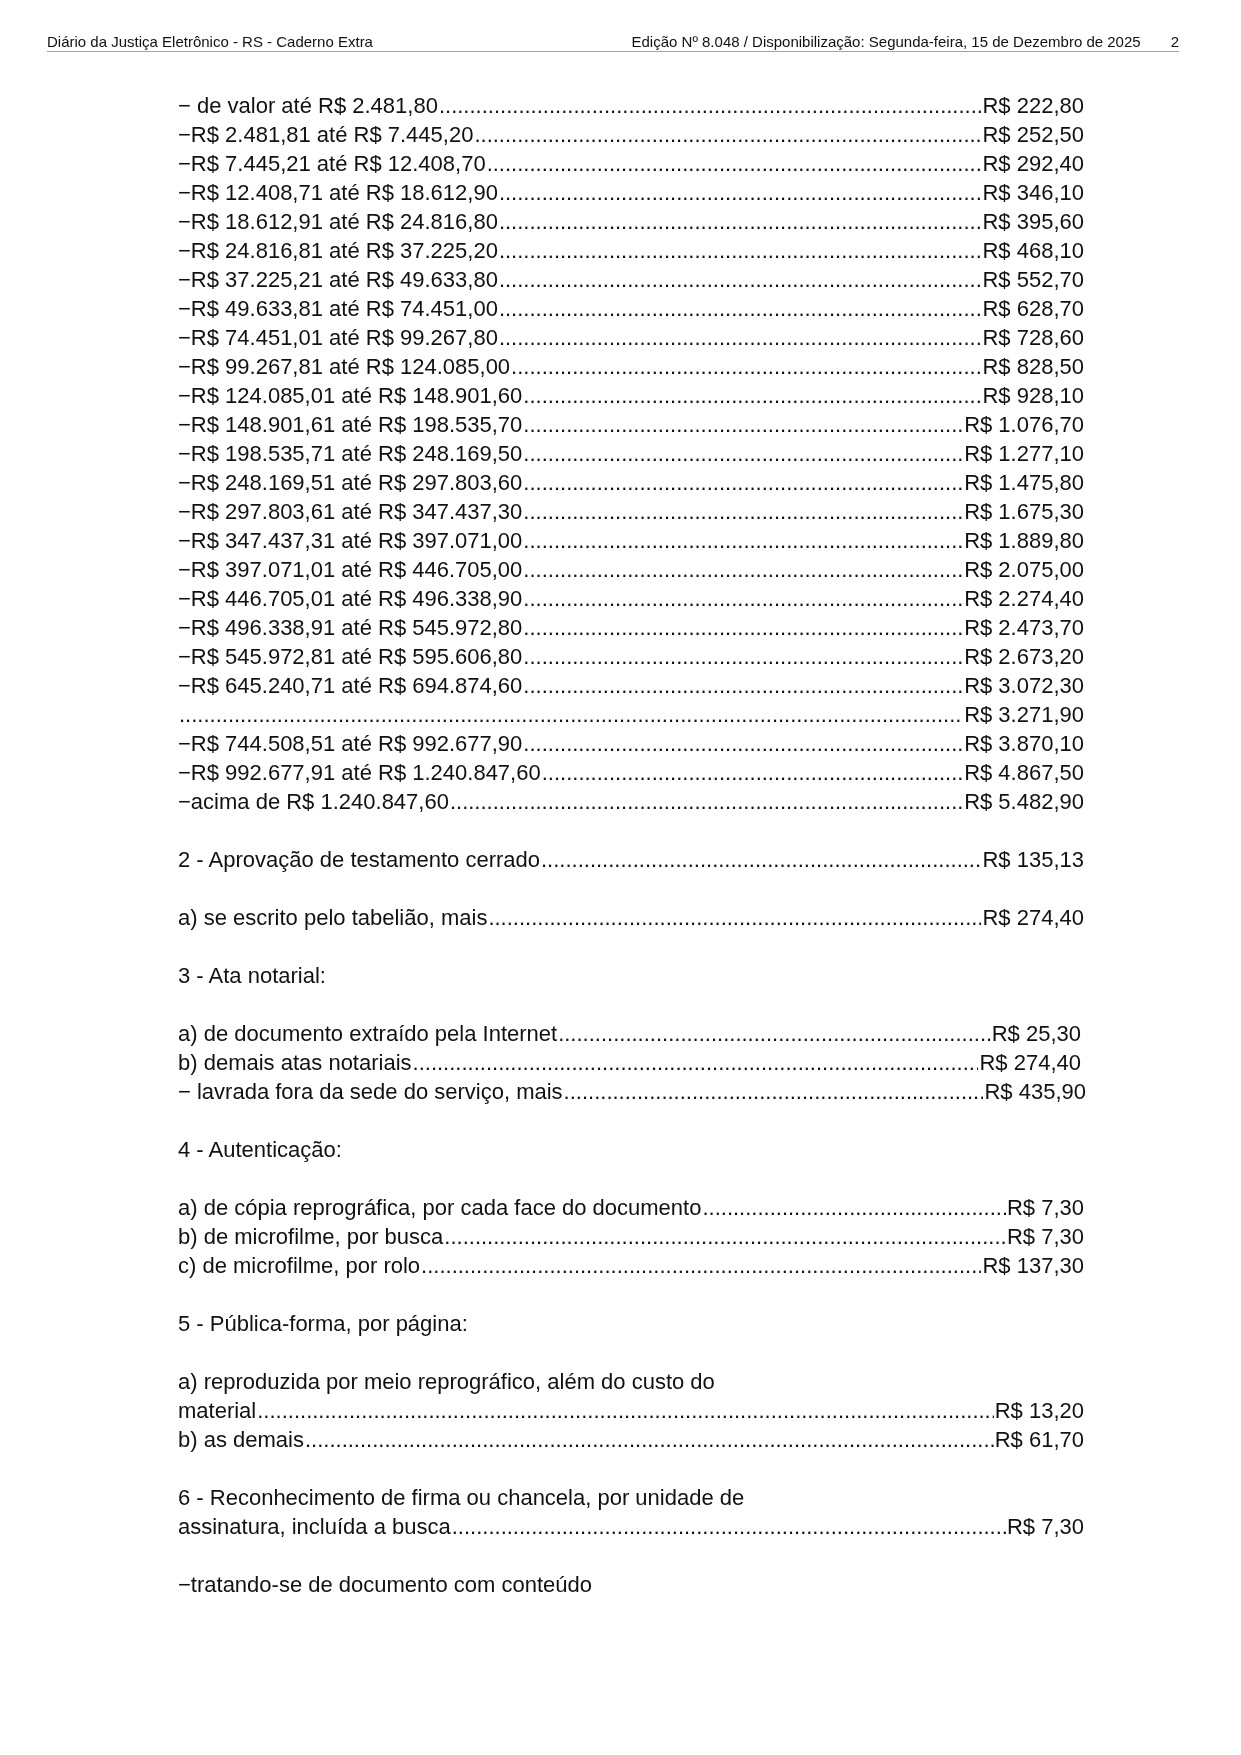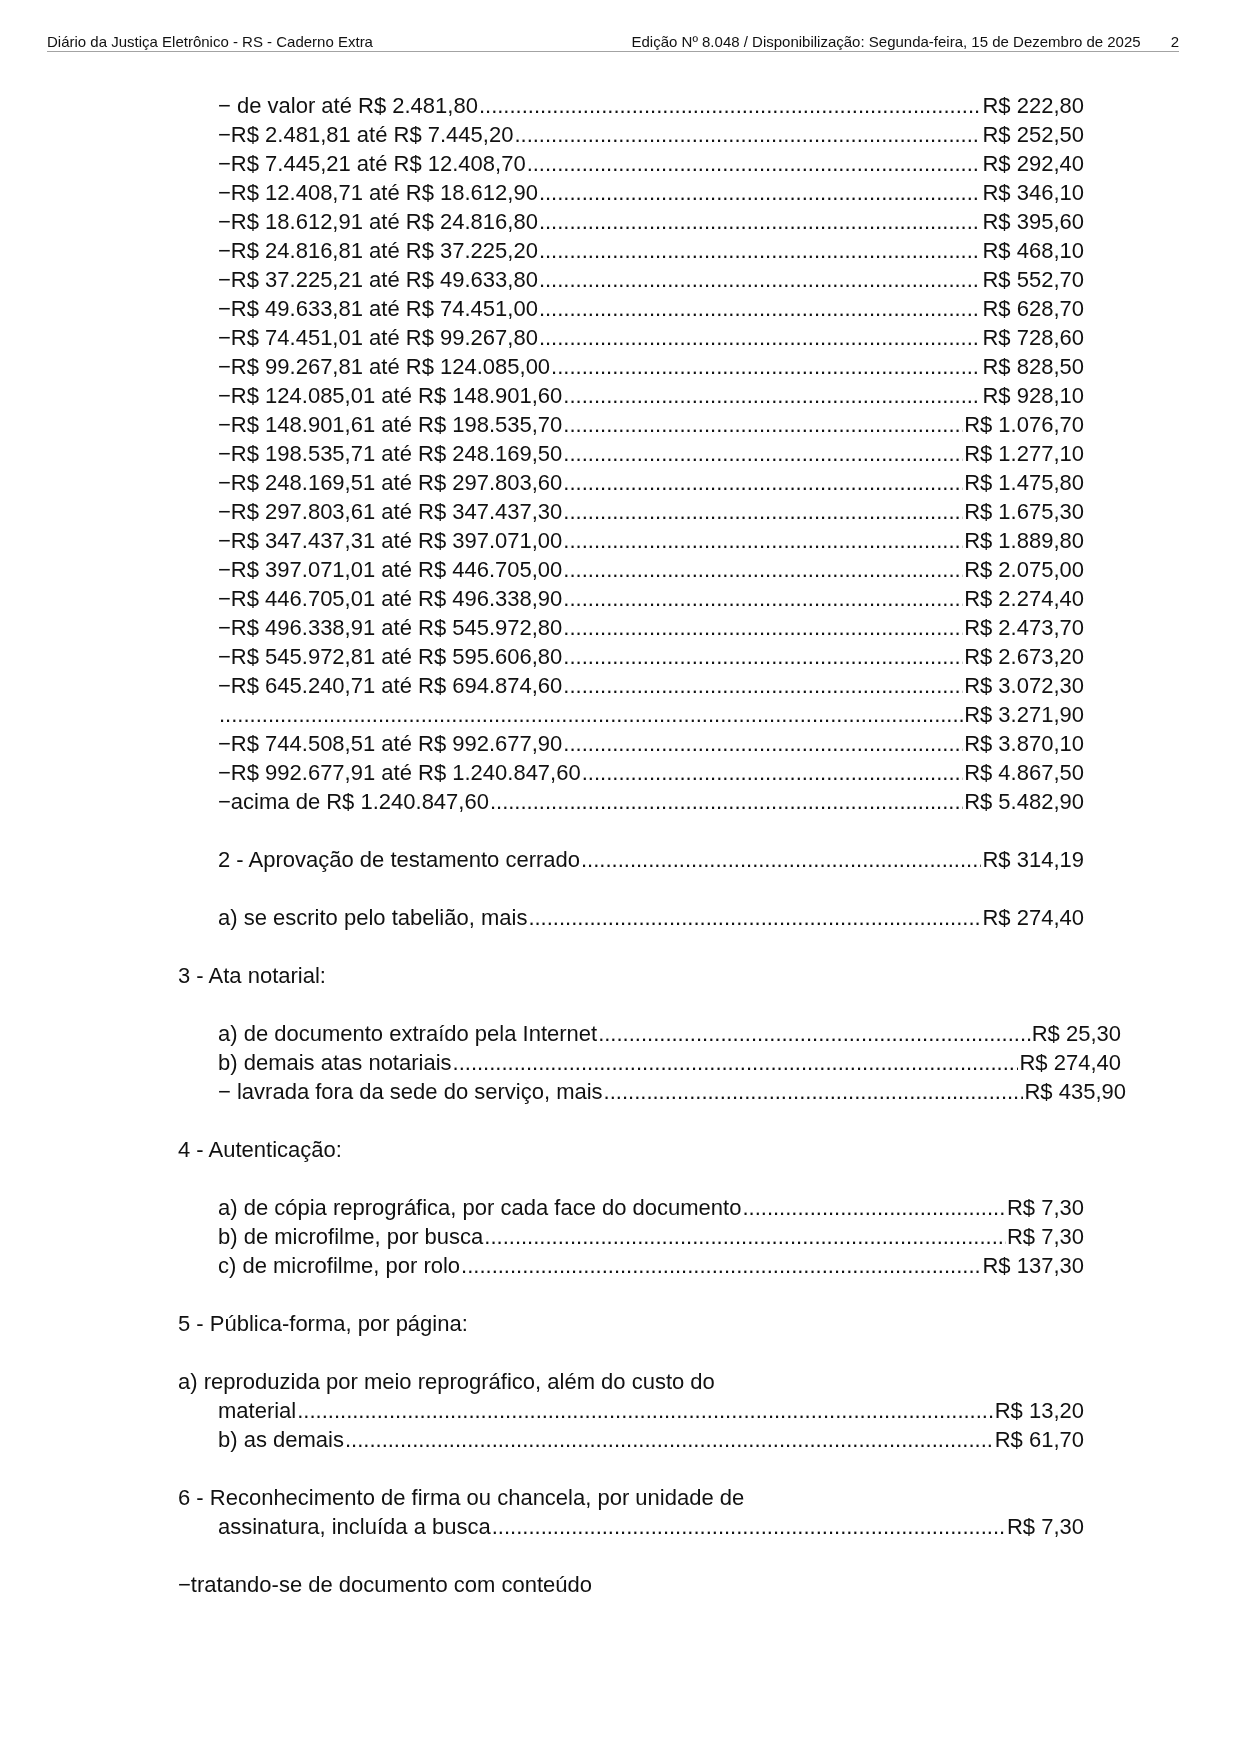--- a/index.html
+++ b/index.html
@@ -12,21 +12,21 @@
     height: 18px; border-bottom: 1px solid #a3a3a3;
     font-size: 15px; line-height: 18px;
     display: flex; justify-content: space-between; margin-top: 16px;
   }
   .header .right { display: flex; gap: 16px; }
   .header .page-num { margin-left: 14px; }
   .content {
     position: absolute; left: 178px; top: 91px; width: 906px;
     font-size: 22px; line-height: 29px;
   }
-  .row { display: flex; align-items: center; height: 29px; white-space: nowrap; overflow: hidden; margin-left: 40px; }
+  .row { display: flex; align-items: center; height: 29px; white-space: nowrap; overflow: hidden; }
   .row .label { flex: 0 0 auto; }
   .row .dots {
     flex: 1 1 auto; overflow: hidden; white-space: nowrap; letter-spacing: 0px;
     margin: 0 1px;
   }
   .row .dots::before {
     content: "................................................................................................................................................................................................";
   }
   .row .price { flex: 0 0 auto; }
   .row.short { width: 903px; }
@@ -170,21 +170,21 @@
         <span class="label">−acima de R$ 1.240.847,60</span>
         <span class="dots"></span>
         <span class="price">R$ 5.482,90</span>
       </div>
     </div>
 
   <div class="gap"></div>
   <div class="row">
     <span class="label">2 - Aprovação de testamento cerrado</span>
     <span class="dots"></span>
-    <span class="price">R$ 314,19</span>
+    <span class="price">R$ 135,13</span>
   </div>
   <div class="gap"></div>
   <div class="row">
     <span class="label">a) se escrito pelo tabelião, mais </span>
     <span class="dots"></span>
     <span class="price">R$ 274,40</span>
   </div>
   <div class="gap"></div>
   <div class="plain">3 - Ata notarial:</div>
   <div class="gap"></div>

